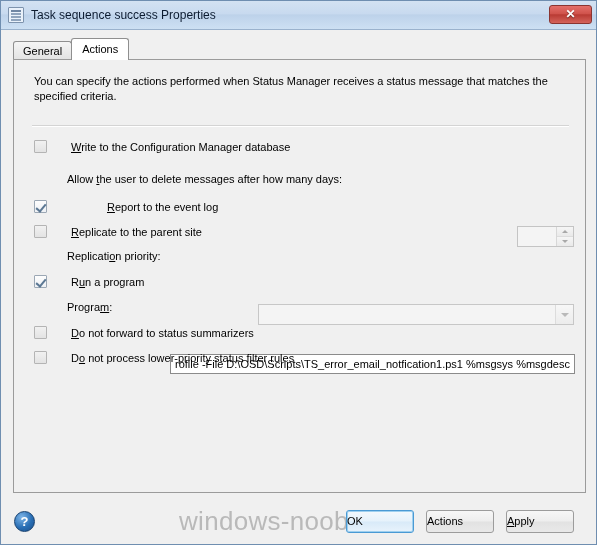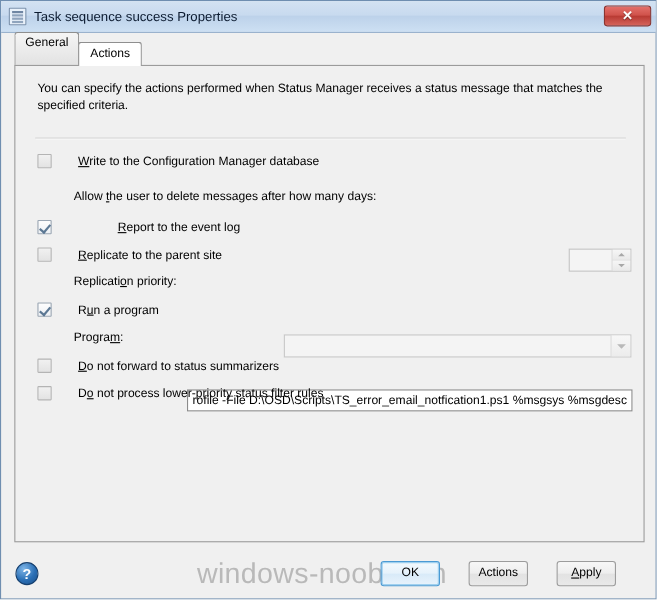--- a/index.html
+++ b/index.html
@@ -78,21 +78,21 @@
 
   
   .tabstrip {
     position: absolute;
     left: 12px; top: 38px;
     width: 573px; height: 21px;
     display: flex;
     align-items: flex-end;
   }
   .tab {
-    height: 31px;
+    height: 19px;
     box-sizing: border-box;
     padding: 0 9px;
     line-height: 18px;
     font-size: 11px;
     border: 1px solid #8f8f8f;
     border-bottom: none;
     border-radius: 3px 3px 0 0;
     background: linear-gradient(to bottom, #f5f5f5, #e2e2e2);
     color: #000;
   }
@@ -304,28 +304,27 @@
     box-sizing: border-box;
     color: #ffffff;
     font-size: 13px;
     font-weight: bold;
     line-height: 19px;
     text-align: center;
   }
   .btn {
     position: absolute;
     top: 509px;
-    width: 54px; height: 23px;
+    width: 68px; height: 23px;
     box-sizing: border-box;
     border: 1px solid #9c9c9c;
     border-radius: 3px;
     background: linear-gradient(to bottom, #f7f7f7 0%, #eeeeee 48%, #e2e2e2 52%, #e9e9e9 100%);
     font-size: 11px;
     line-height: 21px;
-    text-align: center;
     color: #000;
   }
   .btn u { text-decoration: underline; }
   .btn.default {
     border: 1px solid #4a9ad4;
     box-shadow: 0 0 0 1px #9fd0ef inset;
     background: linear-gradient(to bottom, #f3f9fd 0%, #e6f2fb 48%, #d8eaf8 52%, #e8f3fc 100%);
   }
   #btn-ok { left: 345px; }
   #btn-cancel { left: 425px; }

